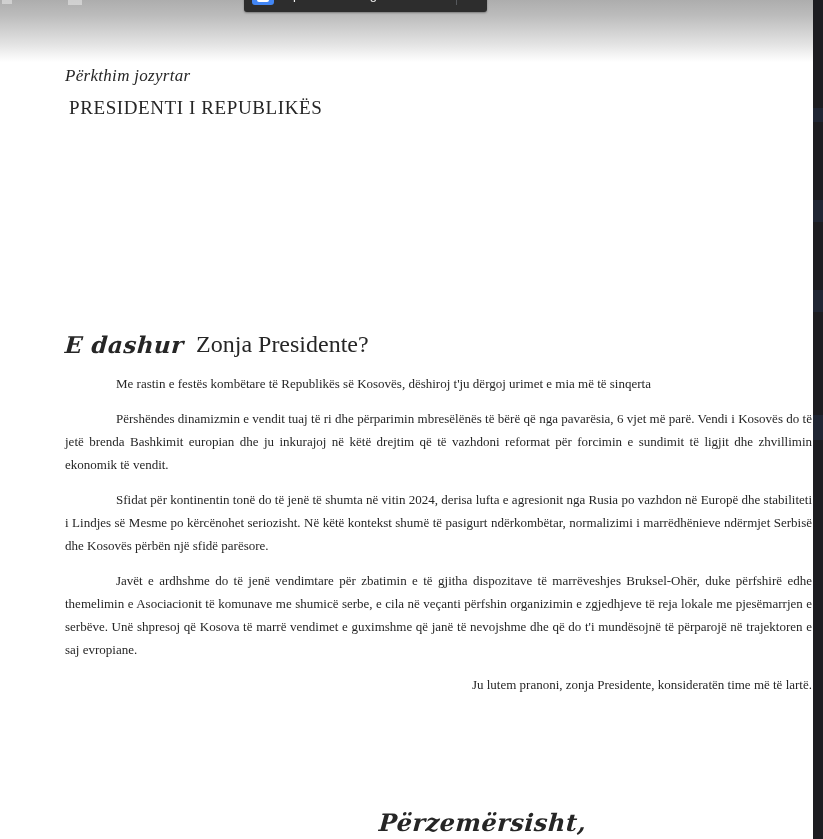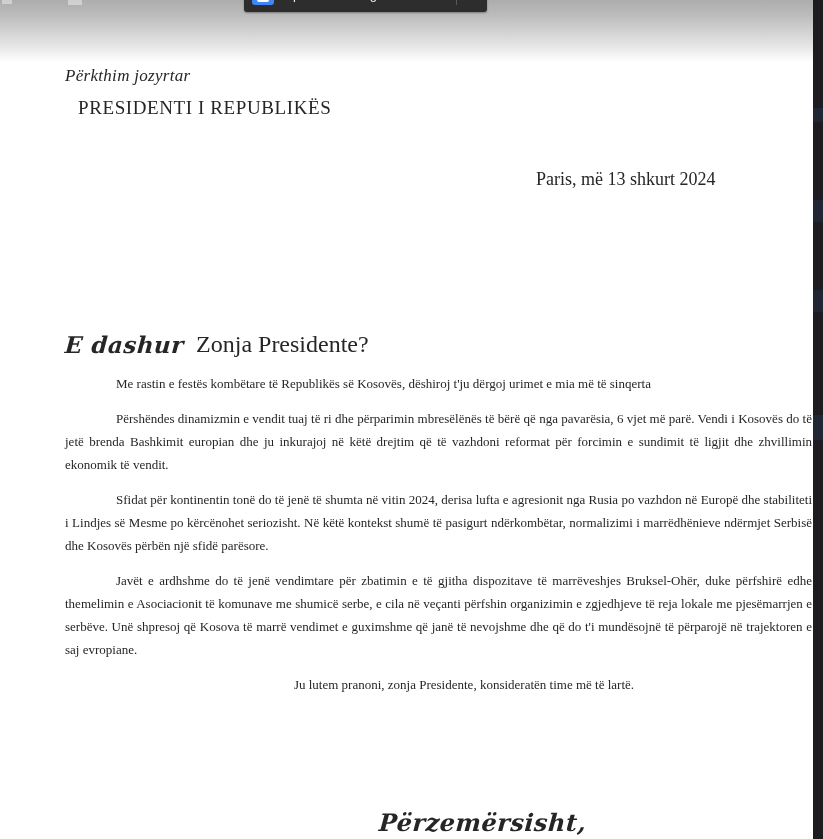--- a/index.html
+++ b/index.html
@@ -54,39 +54,39 @@
   }
   .open-btn .caret-zone{width:30px;height:36px;flex:0 0 auto;}
 
   
   .letter{position:absolute;left:0;top:0;width:823px;height:839px;z-index:2;color:#262626;margin-left:21px;}
   .note{
     position:absolute;left:44px;top:66px;
     font-style:italic;font-size:17px;letter-spacing:.3px;
   }
   .sender{
-    position:absolute;left:57px;top:97px;
+    position:absolute;left:48px;top:97px;
     font-size:19px;letter-spacing:.6px;
   }
   .dateline{
     position:absolute;left:515px;top:169px;font-size:18px;
   }
   .salutation{position:absolute;left:44px;top:331px;white-space:nowrap;}
   .script{
     font-family:"DejaVu Serif", serif;font-style:italic;font-weight:bold;
     font-size:23px;letter-spacing:.5px;transform:skewX(-4deg);display:inline-block;
   }
   .salutation .rest{font-size:24px;margin-left:8px;vertical-align:1px;}
 
   .body-text{
     position:absolute;left:44px;top:372px;width:747px;
     font-size:13px;line-height:23px;text-align:justify;
   }
   .body-text p{margin:0 0 12px 0;text-indent:51px;}
-  .body-text p.closing{margin-top:9px;text-align:center;}
+  .body-text p.closing{margin-top:9px;text-align:right;}
 
   .signature{
     position:absolute;left:358px;top:808px;
     font-family:"DejaVu Serif", serif;font-style:italic;font-weight:bold;
     font-size:24px;letter-spacing:.5px;transform:skewX(-4deg);
     white-space:nowrap;
   }
 </style>
 </head>
 <body>
@@ -100,21 +100,20 @@
     <span class="sheet"></span>
   </span>
   <span class="label">Open with Google Docs</span>
   <span class="divider"></span>
   <span class="caret-zone"></span>
 </div>
 
 <div class="letter">
   <div class="note">Përkthim jozyrtar</div>
   <div class="sender">PRESIDENTI I REPUBLIKËS</div>
-  <div class="dateline">Paris, më 13 shkurt 2024</div>
 
   <div class="salutation">
     <span class="script">E dashur</span>
     <span class="rest">Zonja Presidente?</span>
   </div>
 
   <div class="body-text">
     <p>Me rastin e festës kombëtare të Republikës së Kosovës, dëshiroj t'ju dërgoj urimet e mia më të sinqerta</p>
     <p>Përshëndes dinamizmin e vendit tuaj të ri dhe përparimin mbresëlënës të bërë që nga pavarësia, 6 vjet më parë. Vendi i Kosovës do të jetë brenda Bashkimit europian dhe ju inkurajoj në këtë drejtim që të vazhdoni reformat për forcimin e sundimit të ligjit dhe zhvillimin ekonomik të vendit.</p>
     <p>Sfidat për kontinentin tonë do të jenë të shumta në vitin 2024, derisa lufta e agresionit nga Rusia po vazhdon në Europë dhe stabiliteti i Lindjes së Mesme po kërcënohet seriozisht. Në këtë kontekst shumë të pasigurt ndërkombëtar, normalizimi i marrëdhënieve ndërmjet Serbisë dhe Kosovës përbën një sfidë parësore.</p>

